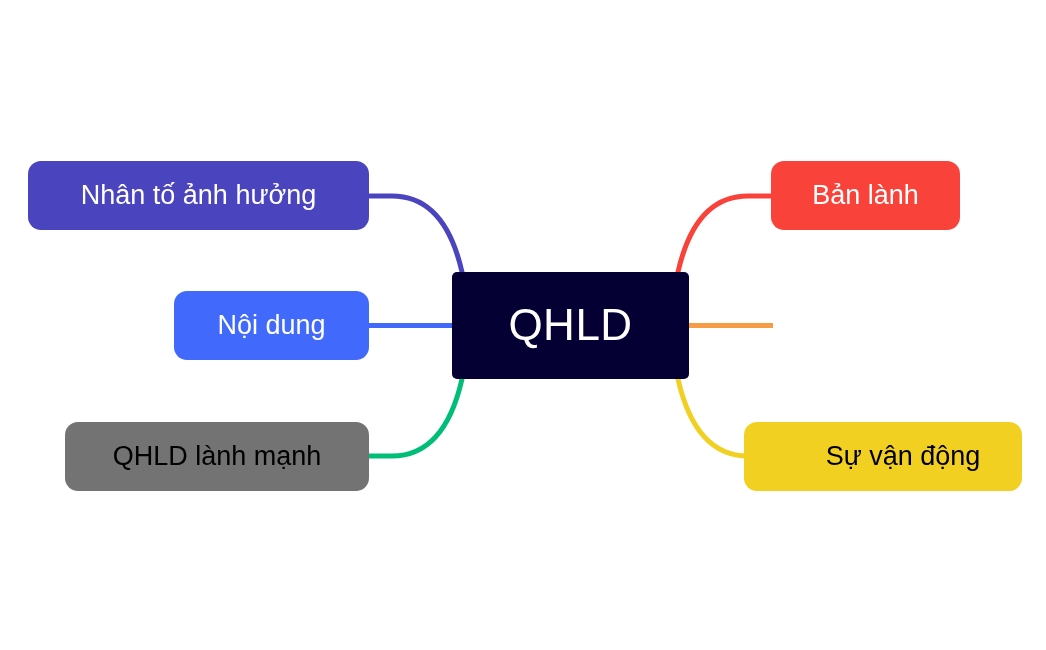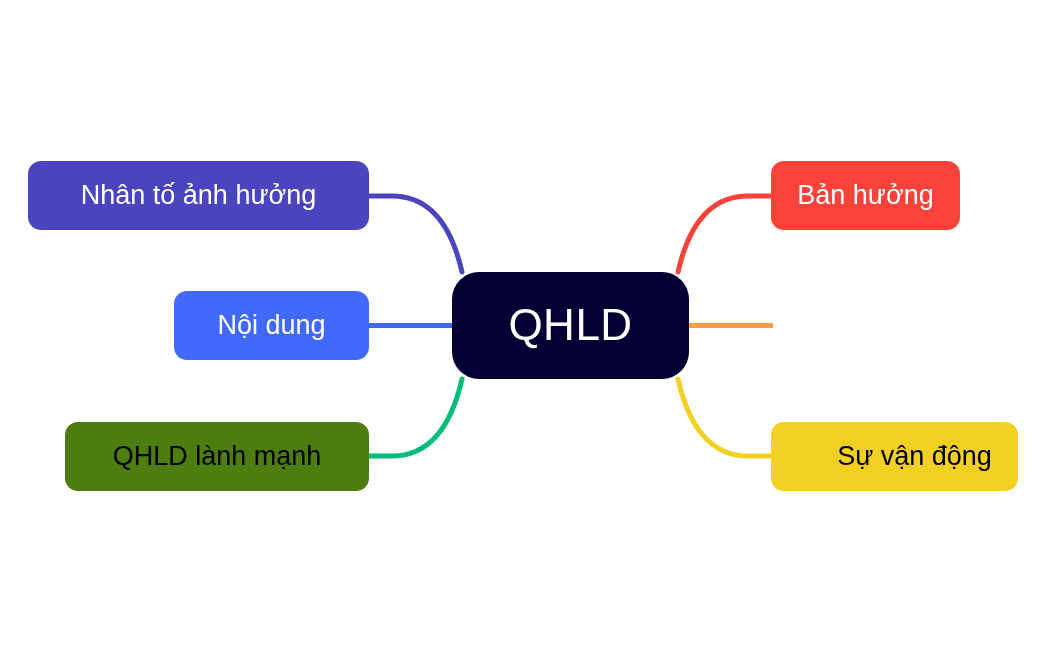--- a/index.html
+++ b/index.html
@@ -37,21 +37,21 @@
     display: block;
     line-height: 1.1;
   }
 
   
   #node-central {
     left: 452px;
     top: 272px;
     width: 237px;
     height: 107px;
-    border-radius: 27px;
+    border-radius: 5px;
   }
   #node-central .node-label {
     font-size: 44px;
     letter-spacing: 0.5px;
   }
 
   
   #node-left-0 {
     left: 28px;
     top: 161px;
@@ -78,23 +78,23 @@
     width: 189px;
     height: 69px;
   }
   #node-right-1 {
     left: 771px;
     top: 291px;
     width: 164px;
     height: 69px;
   }
   #node-right-2 {
-    left: 771px;
+    left: 744px;
     top: 422px;
-    width: 247px;
+    width: 278px;
     height: 69px;
     padding-left: 40px;
   }
 
   .branch-label {
     font-size: 27px;
   }
 </style>
 </head>
 <body style="background: rgb(255, 255, 255);">
@@ -121,26 +121,26 @@
   </div>
 
   <div class="node" id="node-left-1" style="background: rgb(65, 105, 251); color: rgb(255, 255, 255);">
     <span class="node-label branch-label">Nội dung</span>
   </div>
 
   <div class="node" id="node-left-0" style="background: rgb(74, 69, 190); color: rgb(255, 255, 255);">
     <span class="node-label branch-label">Nhân tố ảnh hưởng</span>
   </div>
 
-  <div class="node" id="node-left-2" style="background: #4d7c0f; color: rgb(0, 0, 0);">
+  <div class="node" id="node-left-2" style="background: #737373; color: rgb(0, 0, 0);">
     <span class="node-label branch-label">QHLD lành mạnh</span>
   </div>
 
   <div class="node" id="node-right-0" style="background: rgb(249, 66, 58); color: rgb(255, 255, 255);">
-    <span class="node-label branch-label">Bản hưởng</span>
+    <span class="node-label branch-label">Bản lành</span>
   </div>
 
 
   <div class="node" id="node-right-2" style="background: rgb(242, 208, 34); color: rgb(0, 0, 0);">
     <span class="node-label branch-label">Sự vận động</span>
   </div>
 
 </div>
 
 </body></html>

